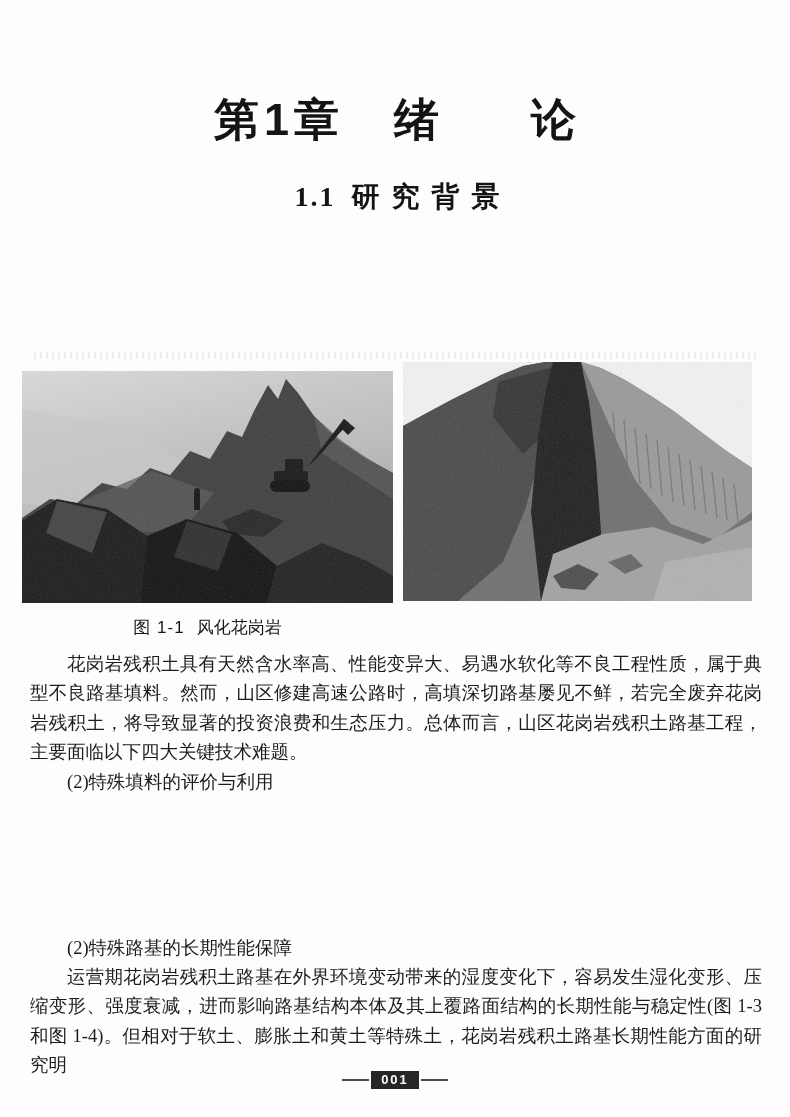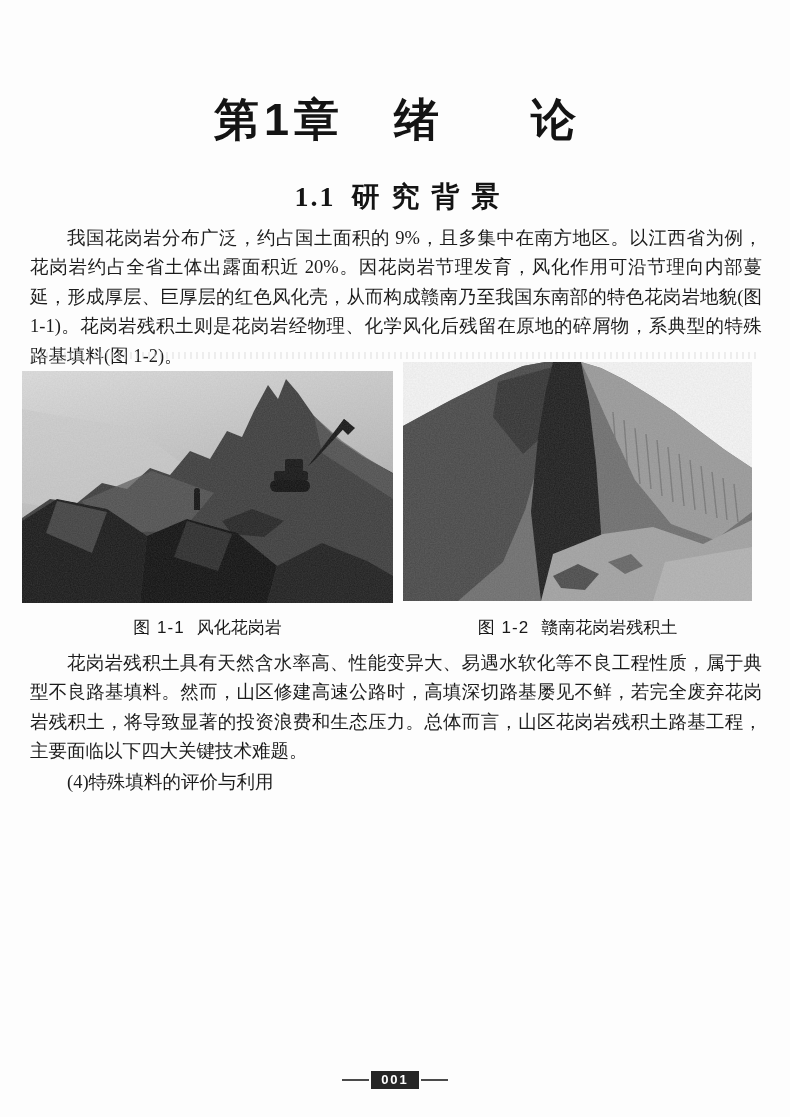--- a/index.html
+++ b/index.html
@@ -37,21 +37,21 @@
 
   
   .btxt{
     position:absolute;left:30px;width:732px;
     font-size:18.5px;line-height:29.4px;
     text-align:justify;
     text-indent:2em;
     margin:0;color:#1c1c1c;
   }
   .p-intro{top:224px;}
-  .p-overview{top:650px;font-family:Liberation Mono, monospace;}
+  .p-overview{top:650px;}
   .p-item1-h{top:768px;text-align:left;}
   .p-item1-b{top:797px;}
   .p-item2-h{top:934px;text-align:left;}
   .p-item2-b{top:963px;}
 
   
   .fig1{position:absolute;left:22px;top:371px;width:371px;height:232px;}
   .fig2{position:absolute;left:403px;top:362px;width:349px;height:239px;}
   .fig1 svg,.fig2 svg{display:block;width:100%;height:100%;}
   .scan-strip{
@@ -88,21 +88,20 @@
 <div class="page">
 
   <h1 class="chapter">
     <span class="num">第1章</span><span class="t1">绪</span><span class="t2">论</span>
   </h1>
 
   <h2 class="section">
     <span class="sn">1.1</span><span class="st">研究背景</span>
   </h2>
 
-  <p class="btxt p-intro">我国花岗岩分布广泛，约占国土面积的 9%，且多集中在南方地区。以江西省为例，花岗岩约占全省土体出露面积近 20%。因花岗岩节理发育，风化作用可沿节理向内部蔓延，形成厚层、巨厚层的红色风化壳，从而构成赣南乃至我国东南部的特色花岗岩地貌(图 1-1)。花岗岩残积土则是花岗岩经物理、化学风化后残留在原地的碎屑物，系典型的特殊路基填料(图 1-2)。</p>
 
   <div class="scan-strip"></div>
 
   <div class="fig1">
     <svg viewBox="0 0 371 232" preserveAspectRatio="none">
       <defs>
         <linearGradient id="skyL" x1="0" y1="0" x2="0.35" y2="1">
           <stop offset="0" stop-color="#dedede"></stop>
           <stop offset="0.55" stop-color="#c0c0c0"></stop>
           <stop offset="1" stop-color="#a6a6a6"></stop>
@@ -165,26 +164,25 @@
       <polygon points="150,214 175,202 196,212 182,228 158,226" fill="#333333" opacity="0.8"></polygon>
       <polygon points="205,200 228,192 240,204 222,212" fill="#4a4a4a" opacity="0.7"></polygon>
       <rect width="349" height="239" filter="url(#grainLight2)" opacity="0.17"></rect>
       <rect width="349" height="239" filter="url(#grainDark2)" opacity="0.13"></rect>
     </svg>
   </div>
 
   <div class="cap cap1">
     <span class="cl">图 1-1</span><span>风化花岗岩</span>
   </div>
-  <div class="cap cap2">
-    <span class="cl">图 1-2</span><span>赣南花岗岩残积土</span>
-  </div>
 
   <p class="btxt p-overview">花岗岩残积土具有天然含水率高、性能变异大、易遇水软化等不良工程性质，属于典型不良路基填料。然而，山区修建高速公路时，高填深切路基屡见不鲜，若完全废弃花岗岩残积土，将导致显著的投资浪费和生态压力。总体而言，山区花岗岩残积土路基工程，主要面临以下四大关键技术难题。</p>
-  <p class="btxt p-item1-h">(4)特殊填料的评价与利用</p>
+  <p class="btxt p-item1-h">(2)特殊填料的评价与利用</p>
+  <p class="btxt p-item2-h">(2)特殊路基的长期性能保障</p>
+  <p class="btxt p-item2-b">运营期花岗岩残积土路基在外界环境变动带来的湿度变化下，容易发生湿化变形、压缩变形、强度衰减，进而影响路基结构本体及其上覆路面结构的长期性能与稳定性(图 1-3 和图 1-4)。但相对于软土、膨胀土和黄土等特殊土，花岗岩残积土路基长期性能方面的研究明</p>
 
   <div class="footer">
     <span class="rule"></span>
     <span class="pnum">001</span>
     <span class="rule"></span>
   </div>
 
 </div>
 
 </body></html>

